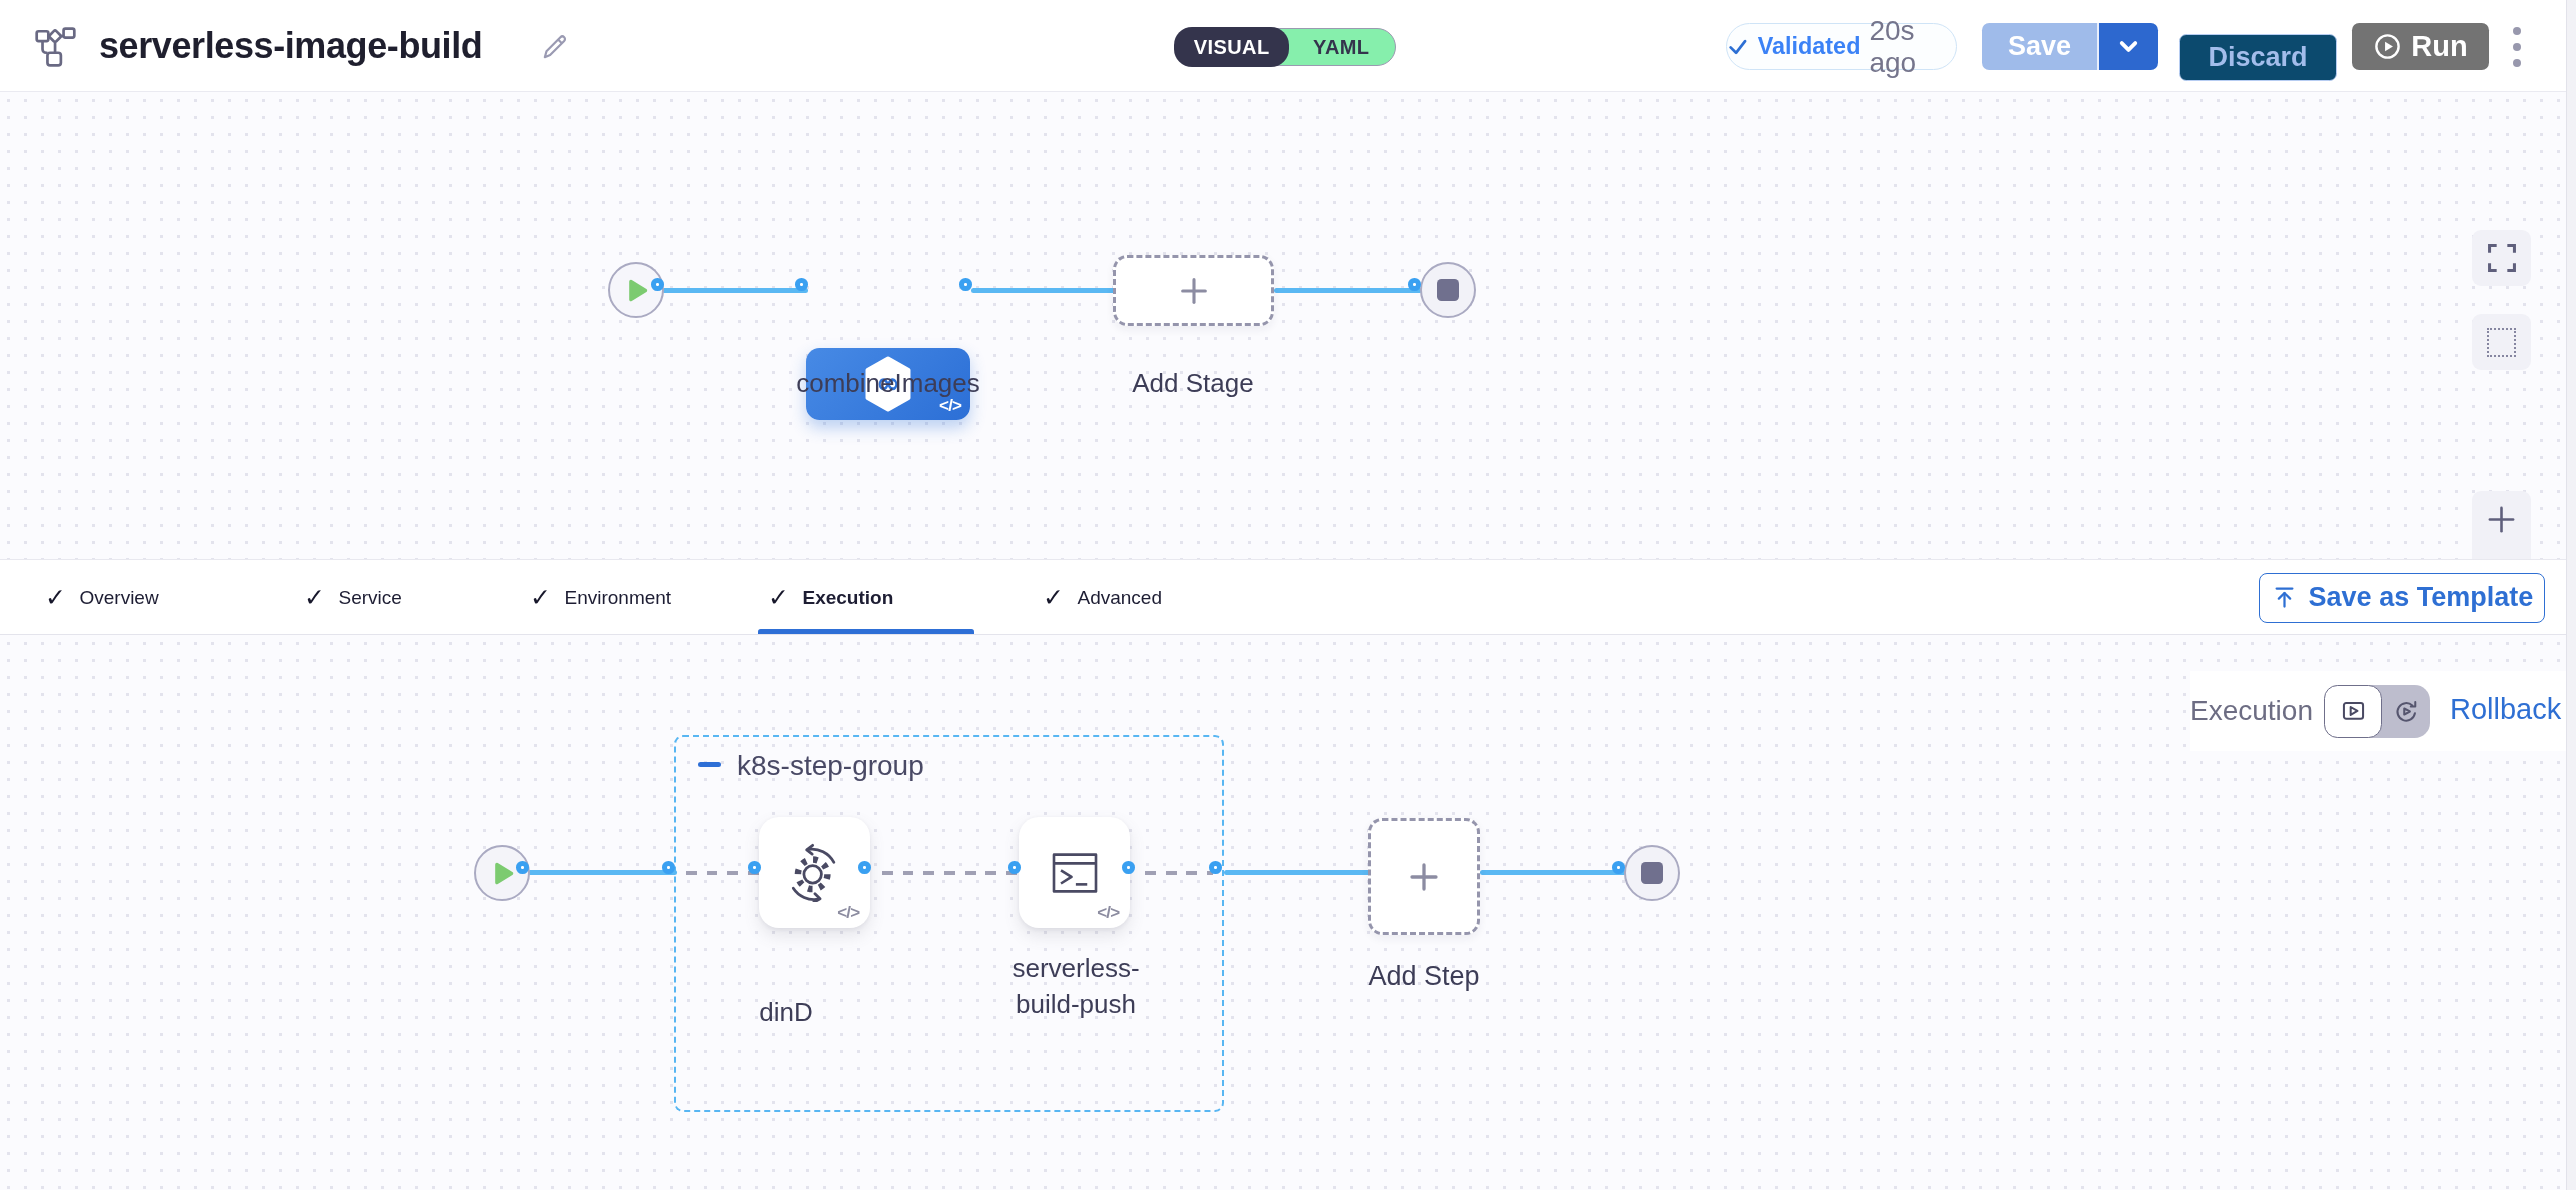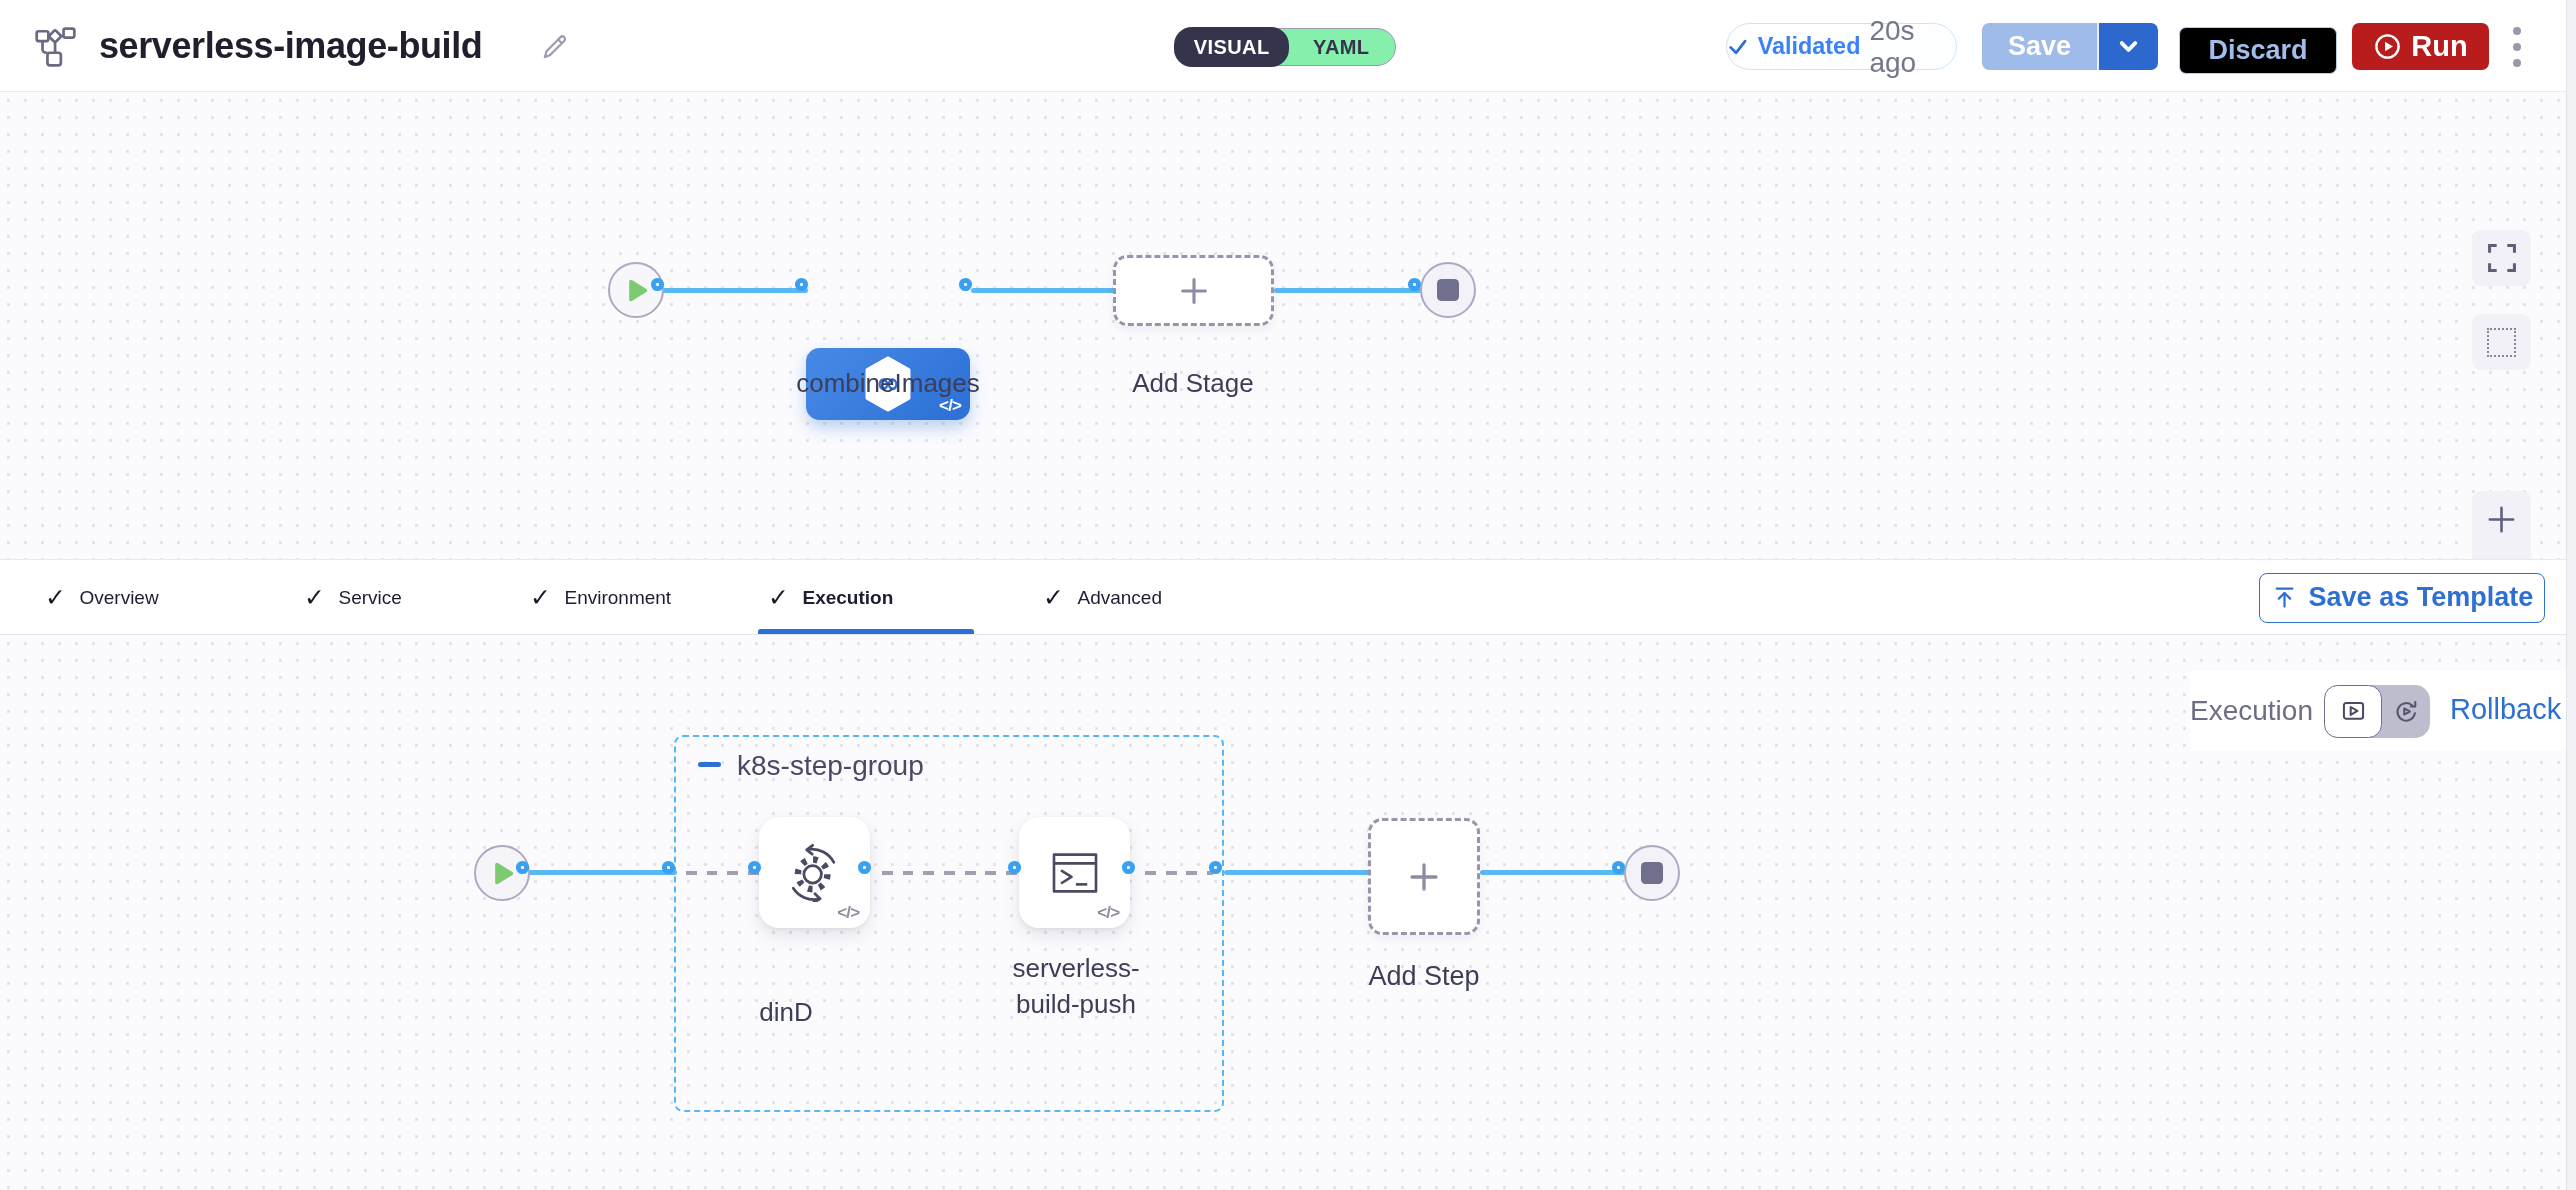--- a/index.html
+++ b/index.html
@@ -13,22 +13,22 @@
   .title { font-size:36px; font-weight:700; color:#1f1f2e; letter-spacing:-0.4px; }
   .mode-pill { position:absolute; left:1175px; top:28px; width:221px; height:38px; border:1.8px solid #9a9ab0; border-radius:20px; background:#86efac; display:flex; }
   .mode-seg { flex:1; display:flex; align-items:center; justify-content:center; font-size:20px; font-weight:700; letter-spacing:0.4px; color:#34344c; border-radius:18px; cursor:pointer; }
   .mode-seg.active { background:#34344c; color:#fff; margin:-1.8px; flex:none; width:115px; }
   .chip-validated { position:absolute; left:1726px; top:23.4px; width:231px; height:47px; background:#fcfeff; border:1.8px solid #cfe4f7; border-radius:24px; display:flex; align-items:center; justify-content:center; gap:9px; }
   .chip-validated .vlabel { font-size:23.4px; font-weight:700; color:#3b82f6; }
   .chip-validated .vtime { font-size:28px; color:#75758c; }
   .btn-save { position:absolute; left:1982px; top:23.4px; width:115px; height:47px; background:#9fbbea; border-radius:7.2px 0 0 7.2px; color:#fff; font-size:27px; font-weight:700; display:flex; align-items:center; justify-content:center; cursor:pointer; }
   .btn-save-caret { position:absolute; left:2099px; top:23.4px; width:59px; height:47px; background:#2d68cf; border-radius:0 7.2px 7.2px 0; display:flex; align-items:center; justify-content:center; cursor:pointer; }
   .save-divider { position:absolute; left:2097px; top:23.4px; width:1.8px; height:47px; background:#e8eefb; }
-  .btn-discard { position:absolute; left:2179px; top:27px; width:158px; height:47px; background:#000000; border:1.8px solid #b7cdf2; border-radius:7.2px; color:#a3bdeb; font-size:27px; font-weight:700; display:flex; align-items:center; justify-content:center; cursor:pointer; }
-  .btn-run { position:absolute; left:2352px; top:23.4px; width:137px; height:47px; background:#b91c1c; border-radius:7.2px; color:#fff; font-size:29px; font-weight:700; display:flex; align-items:center; justify-content:center; gap:9px; cursor:pointer; }
+  .btn-discard { position:absolute; left:2179px; top:34px; width:158px; height:47px; background:#0c4a6e; border:1.8px solid #b7cdf2; border-radius:7.2px; color:#a3bdeb; font-size:27px; font-weight:700; display:flex; align-items:center; justify-content:center; cursor:pointer; }
+  .btn-run { position:absolute; left:2352px; top:23.4px; width:137px; height:47px; background:#737373; border-radius:7.2px; color:#fff; font-size:29px; font-weight:700; display:flex; align-items:center; justify-content:center; gap:9px; cursor:pointer; }
   .kebab { position:absolute; left:2507px; top:20px; width:20px; height:54px; display:flex; flex-direction:column; align-items:center; justify-content:center; gap:8px; cursor:pointer; }
   .kebab i { width:8px; height:8px; border-radius:50%; background:#9898ad; }
 
   
   .canvas { background-color:#fbfbfe; background-image:radial-gradient(#e3e3ed 1.6px, transparent 1.7px); background-size:17px 17px; }
   .canvas-top { position:absolute; left:0; top:92px; width:2566px; height:467px; }
   .canvas-bottom { position:absolute; left:0; top:635px; width:2566px; height:555px; }
 
   .flow-line { position:absolute; height:4.5px; background:#5ab8f3; border-radius:2.7px; }
   .dash-line { position:absolute; height:3.6px; background:repeating-linear-gradient(90deg,#a0a0b4 0 10.8px,transparent 10.8px 20.7px); }

